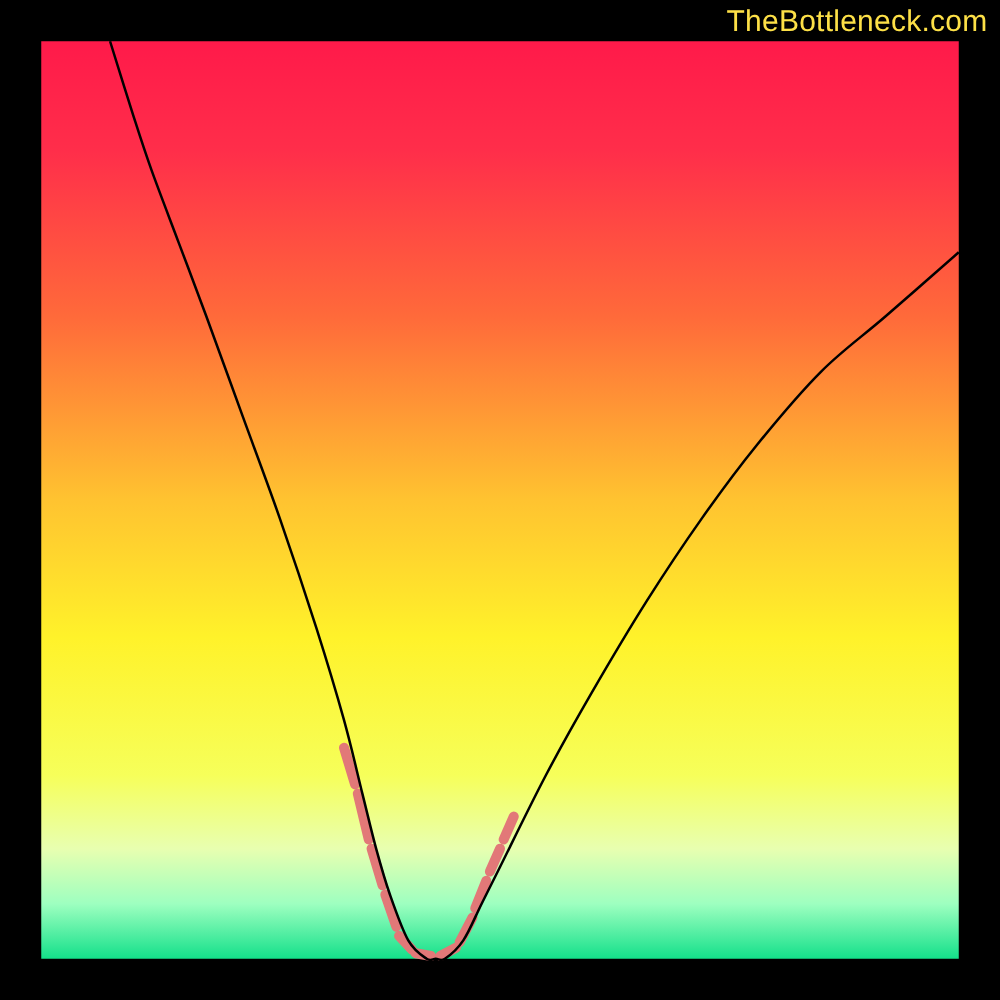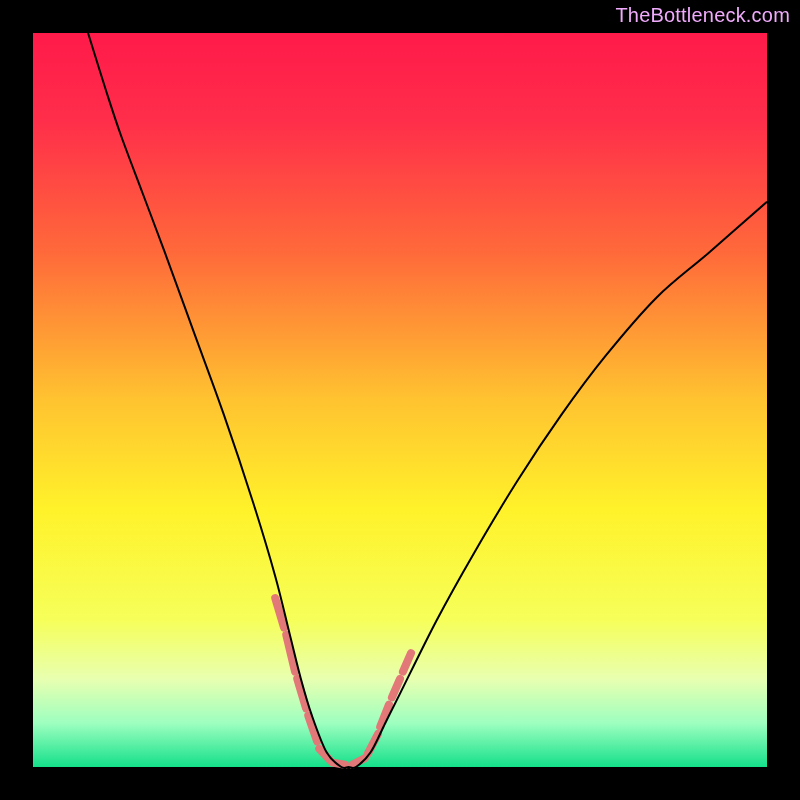--- a/index.html
+++ b/index.html
@@ -13,22 +13,22 @@
   }
   #chart-container {
     position: relative;
     width: 800px;
     height: 800px;
   }
   #watermark {
     position: absolute;
     top: 4px;
     right: 10px;
-    color: #f0abfc;
-    font-size: 20px;
+    color: #fde047;
+    font-size: 24px;
     font-weight: 500;
     letter-spacing: 0.2px;
     z-index: 10;
   }
   svg {
     display: block;
   }
 </style>
 </head>
 <body>

